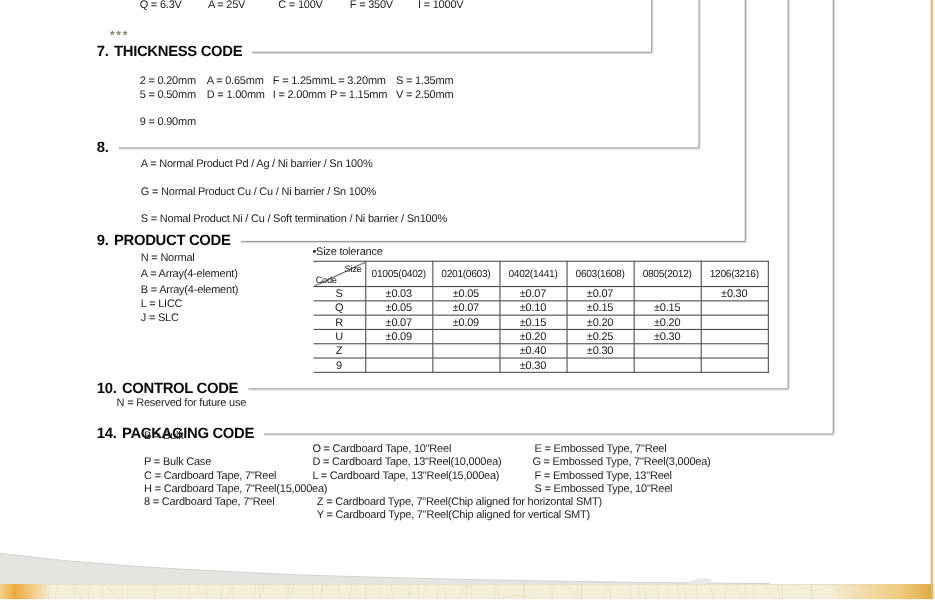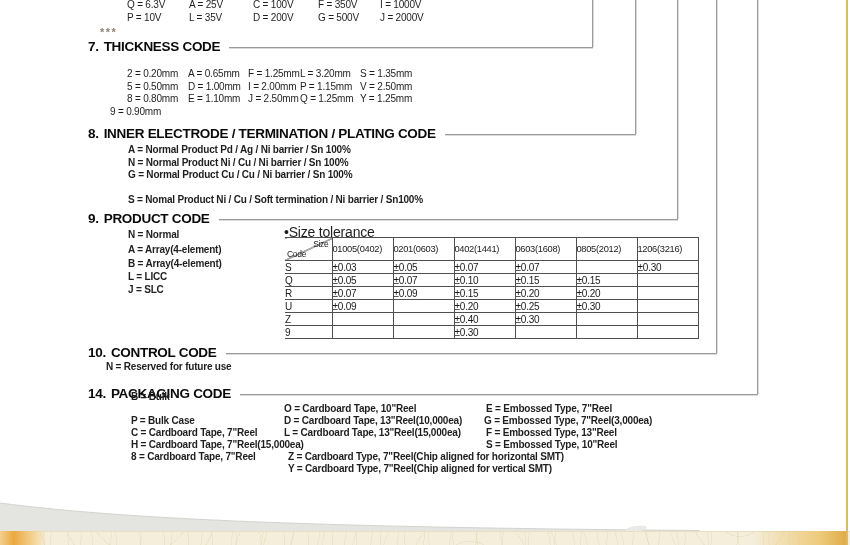--- a/index.html
+++ b/index.html
@@ -14,29 +14,29 @@
   .sec-header { position:absolute; left:88px; display:flex; align-items:center; height:17px; }
   .sec-num, .sec-title { font-weight:bold; font-size:13.5px; color:#0a0a0a;
            letter-spacing:-0.3px; white-space:nowrap; }
   .sec-title { margin-left:5px;text-align:center; }
   .sec-rule { flex:1; height:1px; background:#9b9b9b; margin-left:9px; margin-top:2px;
            box-shadow:0 1px 0 rgba(195,195,195,.6); }
 
   
   .grid-row { position:absolute; left:0; width:100%; height:12px; }
   .gcell { position:absolute; font-size:10px; color:#1e1e1e; white-space:nowrap; letter-spacing:-0.2px; }
-  .item  { position:absolute; font-size:10px; color:#1e1e1e; white-space:nowrap; letter-spacing:-0.2px;font-weight:bold; }
+  .item  { position:absolute; font-size:10px; color:#1e1e1e; white-space:nowrap; letter-spacing:-0.2px; }
   .stars { position:absolute; left:100px; top:26px; font-size:11px; font-weight:bold;
            color:#8d8171; letter-spacing:1.5px; }
 
   
-  .tol-label { position:absolute; left:284px; top:224px; font-size:14px; color:#1e1e1e; letter-spacing:-0.2px; }
+  .tol-label { position:absolute; left:284px; top:224px; font-size:10px; color:#1e1e1e; letter-spacing:-0.2px; }
   table.tol { position:absolute; left:285px; top:237px; border-collapse:collapse; table-layout:fixed;
               background:#fff; }
-  .tol td { border:1px solid #4f4f4f; padding:0; text-align:left; color:#1a1a1a;
+  .tol td { border:1px solid #4f4f4f; padding:0; text-align:center; color:#1a1a1a;
             overflow:hidden;margin-left:40px; }
   .tol tr > td:first-child { border-left:none; }
   .tol .hdr { height:22px; font-size:9.3px; letter-spacing:-0.3px; }
   .tol .val { height:12px; font-size:10px; letter-spacing:-0.2px; }
   .tol .code { font-size:10px; }
   .corner { position:relative;
             background:linear-gradient(to bottom right, transparent calc(50% - 0.7px), #4f4f4f calc(50% - 0.2px), #4f4f4f calc(50% + 0.2px), transparent calc(50% + 0.7px)); }
   .corner .ct { position:absolute; top:1px; right:3px; font-size:8.5px; }
   .corner .cb { position:absolute; bottom:1px; left:2px; font-size:8.5px; }
 
@@ -68,27 +68,20 @@
   <div class="vline" style="left:716px;height:353px"></div>
   <div class="vline" style="left:757px;height:394px"></div>
 
   <div class="grid-row" style="top:-1px">
     <span class="gcell" style="left:127px">Q = 6.3V</span>
     <span class="gcell" style="left:189px">A = 25V</span>
     <span class="gcell" style="left:253px">C = 100V</span>
     <span class="gcell" style="left:318px">F = 350V</span>
     <span class="gcell" style="left:380px">I = 1000V</span>
   </div>
-  <div class="grid-row" style="top:12px">
-    <span class="gcell" style="left:127px">P = 10V</span>
-    <span class="gcell" style="left:189px">L = 35V</span>
-    <span class="gcell" style="left:253px">D = 200V</span>
-    <span class="gcell" style="left:318px">G = 500V</span>
-    <span class="gcell" style="left:380px">J = 2000V</span>
-  </div>
 
   <div class="stars">***</div>
 
   <div class="sec-header" style="top:38px;right:257px">
     <span class="sec-num">7.</span>
     <span class="sec-title">THICKNESS CODE</span>
     <span class="sec-rule"></span>
   </div>
   <div class="grid-row" style="top:68px">
     <span class="gcell" style="left:127px">2 = 0.20mm</span>
@@ -97,38 +90,29 @@
     <span class="gcell" style="left:300px">L = 3.20mm</span>
     <span class="gcell" style="left:360px">S = 1.35mm</span>
   </div>
   <div class="grid-row" style="top:81px">
     <span class="gcell" style="left:127px">5 = 0.50mm</span>
     <span class="gcell" style="left:188px">D = 1.00mm</span>
     <span class="gcell" style="left:248px">I = 2.00mm</span>
     <span class="gcell" style="left:300px">P = 1.15mm</span>
     <span class="gcell" style="left:360px">V = 2.50mm</span>
   </div>
-  <div class="grid-row" style="top:93px">
-    <span class="gcell" style="left:127px">8 = 0.80mm</span>
-    <span class="gcell" style="left:188px">E = 1.10mm</span>
-    <span class="gcell" style="left:248px">J = 2.50mm</span>
-    <span class="gcell" style="left:300px">Q = 1.25mm</span>
-    <span class="gcell" style="left:360px">Y = 1.25mm</span>
-  </div>
   <div class="grid-row" style="top:106px">
-    <span class="gcell" style="left:110px">9 = 0.90mm</span>
+    <span class="gcell" style="left:127px">9 = 0.90mm</span>
   </div>
 
   <div class="sec-header" style="top:125px;right:214px">
     <span class="sec-num">8.</span>
-    <span class="sec-title">INNER ELECTRODE / TERMINATION / PLATING CODE</span>
     <span class="sec-rule"></span>
   </div>
   <span class="item" style="left:128px;top:144px">A = Normal Product Pd / Ag / Ni barrier / Sn 100%</span>
-  <span class="item" style="left:128px;top:157px">N = Normal Product Ni / Cu / Ni barrier / Sn 100%</span>
   <span class="item" style="left:128px;top:169px">G = Normal Product Cu / Cu / Ni barrier / Sn 100%</span>
   <span class="item" style="left:128px;top:194px">S = Nomal Product Ni / Cu / Soft termination / Ni barrier / Sn100%</span>
 
   <div class="sec-header" style="top:210px;right:172px">
     <span class="sec-num">9.</span>
     <span class="sec-title">PRODUCT CODE</span>
     <span class="sec-rule"></span>
   </div>
   <span class="item" style="left:128px;top:229px">N = Normal</span>
   <span class="item" style="left:128px;top:244px">A = Array(4-element)</span>

